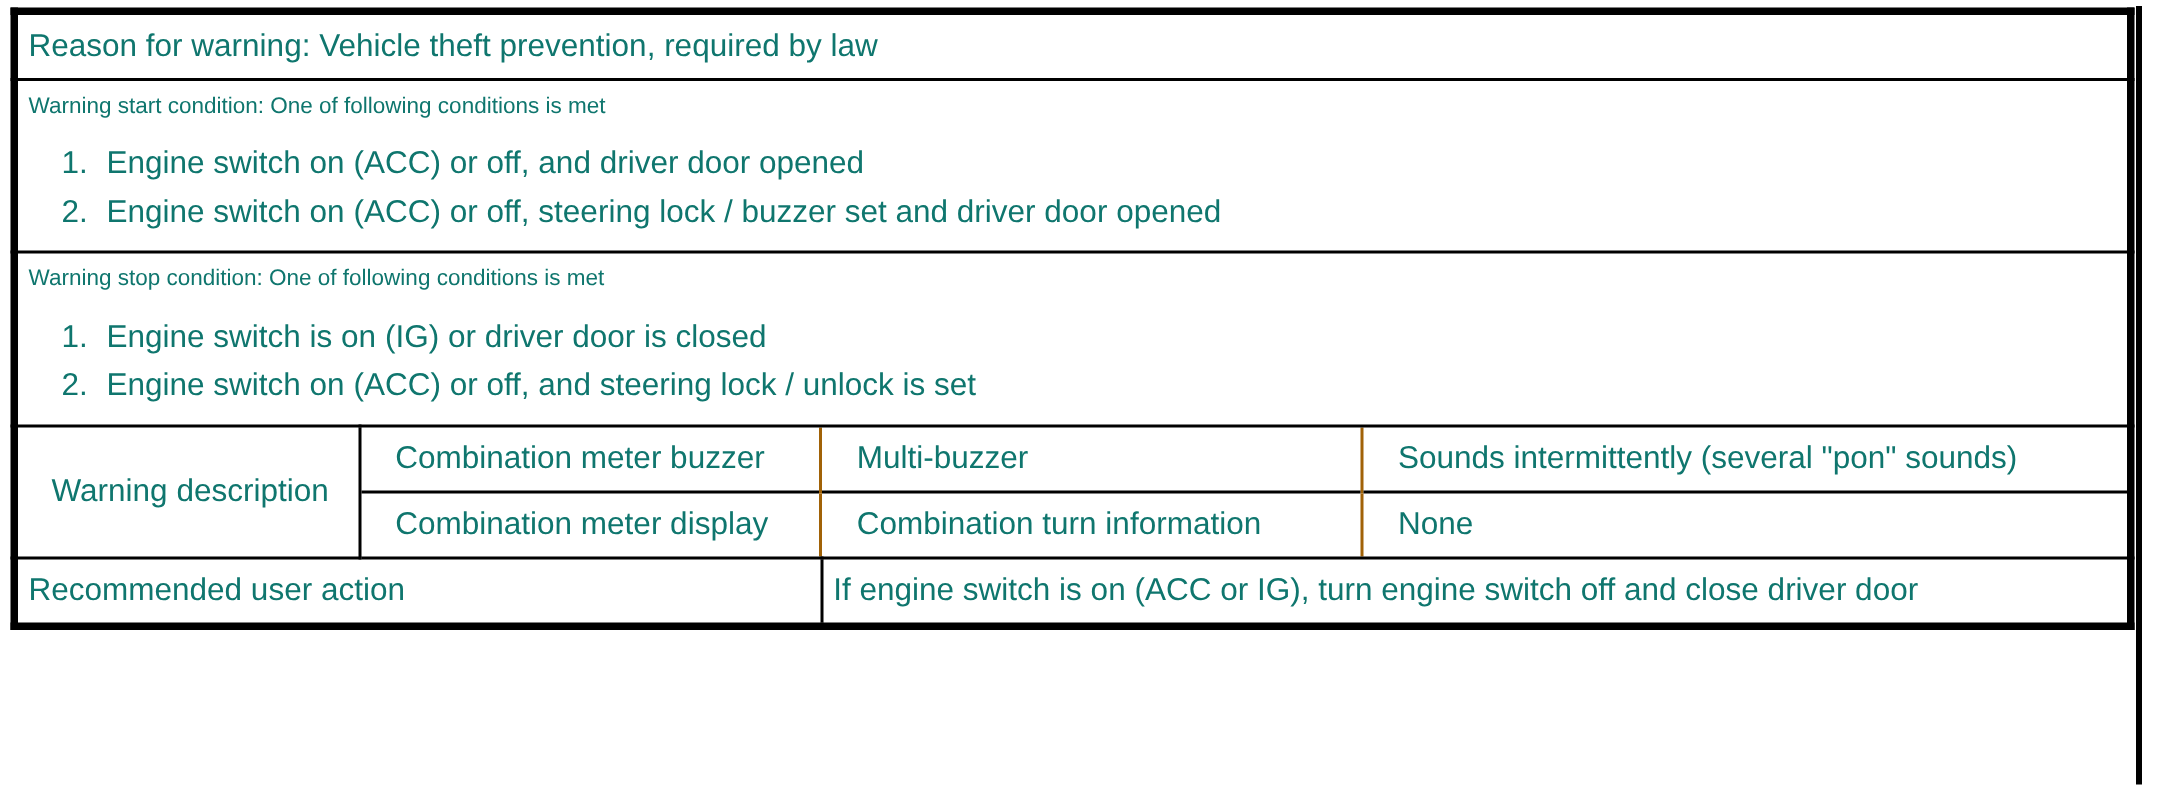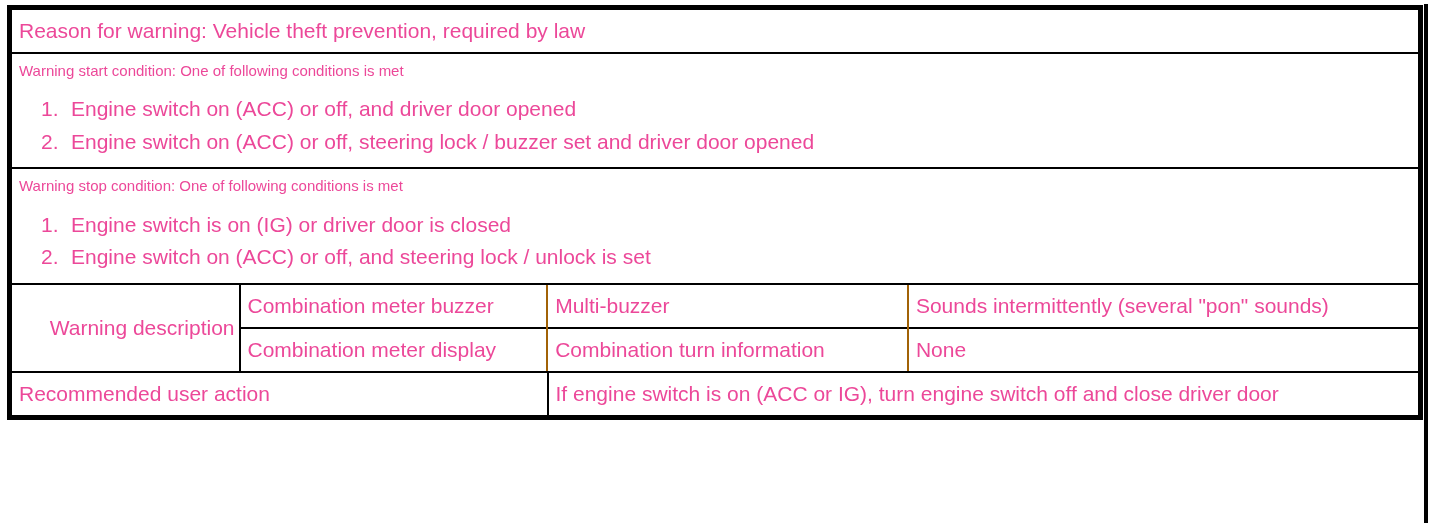--- a/index.html
+++ b/index.html
@@ -45,21 +45,21 @@
     table-layout: fixed;
   }
 
   .warning-table td {
     border: 2px solid #000;
     padding: 0;
     vertical-align: middle;
     font-size: 21px;
     line-height: 1.15;
     font-family: "Liberation Sans", sans-serif;
-    color: #ec4899;
+    color: #0f766e;
   }
 
   .cell-pad {
     padding: 6px 4px 6px 7px;
   }
 
   .row-simple td {
     height: 42px;
   }
 
@@ -84,32 +84,33 @@
     position: relative;
     white-space: nowrap;
   }
   .cond-list li .num {
     position: absolute;
     left: 22px;
     top: 0;
   }
 
   .desc-label {
-    text-align: right;
+    text-align: center;
   }
 
   .sub-table {
     width: 100%;
     border-collapse: collapse;
     table-layout: fixed;
   }
   .sub-table td {
     border: 0;
     height: 42px;
     font-size: 21px;
+    padding-left: 16px;
   }
   .sub-table tr + tr td {
     border-top: 2px solid #000;
     margin-top: 28px;
   }
   .sub-table td + td {
     border-left: 2px solid #a16207;
   }
   .nowrapcell {
     white-space: nowrap;

